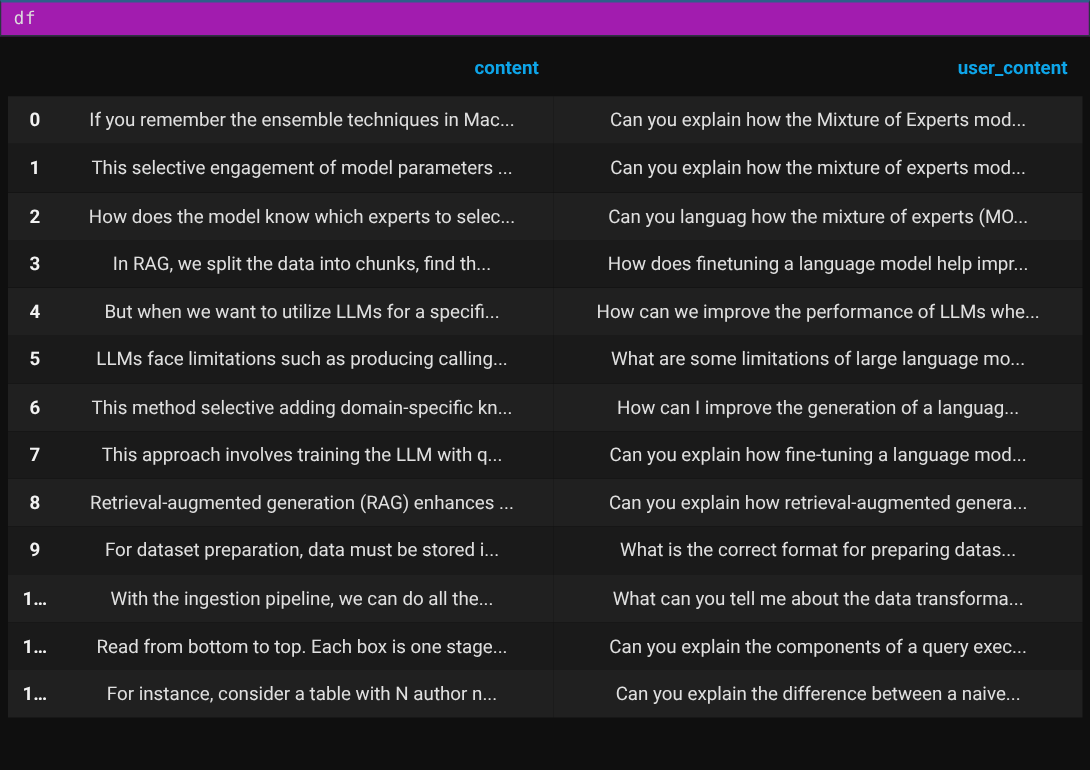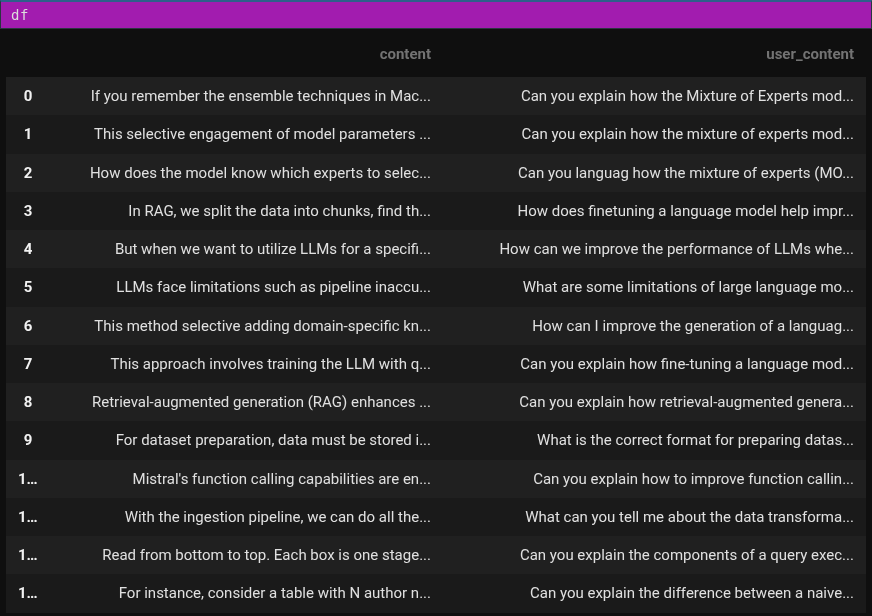--- a/index.html
+++ b/index.html
@@ -35,27 +35,27 @@
     border-collapse: collapse;
     table-layout: fixed;
   }
   col.idx { width: 34px; }
   col.content { width: 400px; }
   col.user { width: 420px; }
   th {
     text-align: right;
     font-weight: 700;
     padding: 10px 12px 14px;
-    color: #737373;
+    color: #0ea5e9;
     font-size: 15px;
   }
   th.idx-h { }
   td {
     padding: 9px 12px;
-    text-align: right;
+    text-align: center;
     white-space: nowrap;
     overflow: hidden;
     text-overflow: ellipsis;
     color: #e0e0e0;
     font-size: 15px;
     line-height: 1.35;
   }
   td.idx {
     font-weight: 700;
     text-align: right;
@@ -109,21 +109,21 @@
             <td>In RAG, we split the data into chunks, find th...</td>
             <td>How does finetuning a language model help impr...</td>
           </tr>
           <tr>
             <td class="idx">4</td>
             <td>But when we want to utilize LLMs for a specifi...</td>
             <td>How can we improve the performance of LLMs whe...</td>
           </tr>
           <tr>
             <td class="idx">5</td>
-            <td>LLMs face limitations such as pipeline inaccu...</td>
+            <td>LLMs face limitations such as producing calling...</td>
             <td>What are some limitations of large language mo...</td>
           </tr>
           <tr>
             <td class="idx">6</td>
             <td>This method selective adding domain-specific kn...</td>
             <td>How can I improve the generation of a languag...</td>
           </tr>
           <tr>
             <td class="idx">7</td>
             <td>This approach involves training the LLM with q...</td>
@@ -133,25 +133,20 @@
             <td class="idx">8</td>
             <td>Retrieval-augmented generation (RAG) enhances ...</td>
             <td>Can you explain how retrieval-augmented genera...</td>
           </tr>
           <tr>
             <td class="idx">9</td>
             <td>For dataset preparation, data must be stored i...</td>
             <td>What is the correct format for preparing datas...</td>
           </tr>
           <tr>
-            <td class="idx">10</td>
-            <td>Mistral's function calling capabilities are en...</td>
-            <td>Can you explain how to improve function callin...</td>
-          </tr>
-          <tr>
             <td class="idx">11</td>
             <td>With the ingestion pipeline, we can do all the...</td>
             <td>What can you tell me about the data transforma...</td>
           </tr>
           <tr>
             <td class="idx">12</td>
             <td>Read from bottom to top. Each box is one stage...</td>
             <td>Can you explain the components of a query exec...</td>
           </tr>
           <tr>

